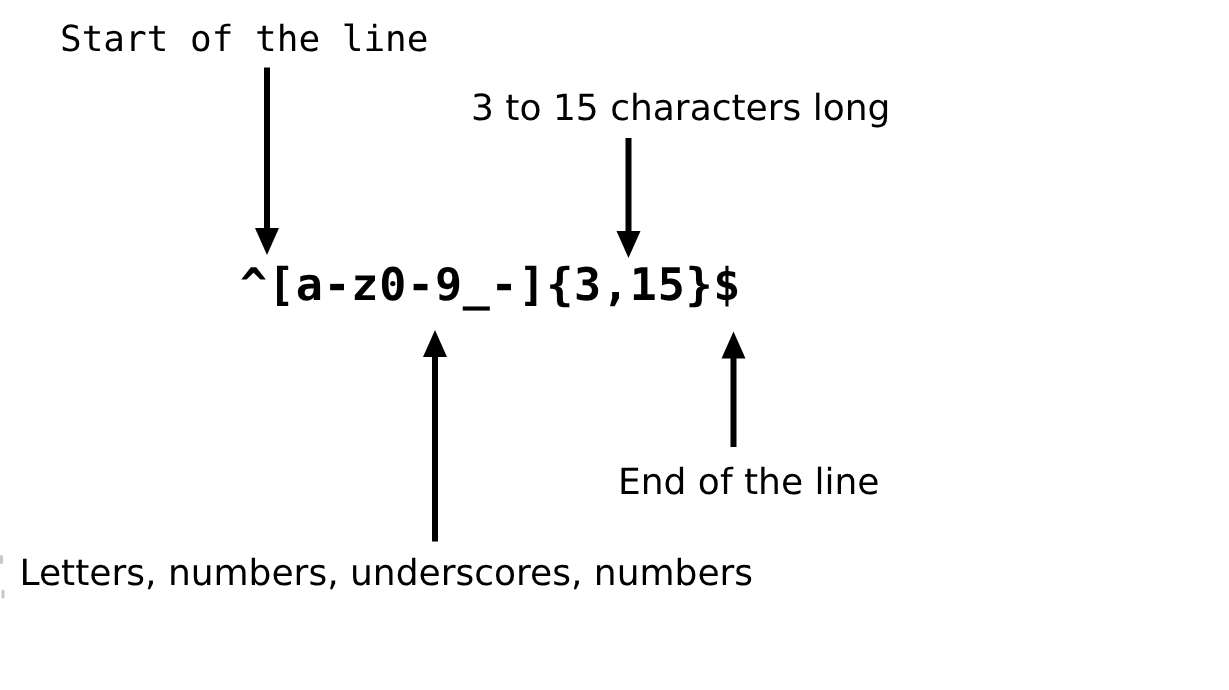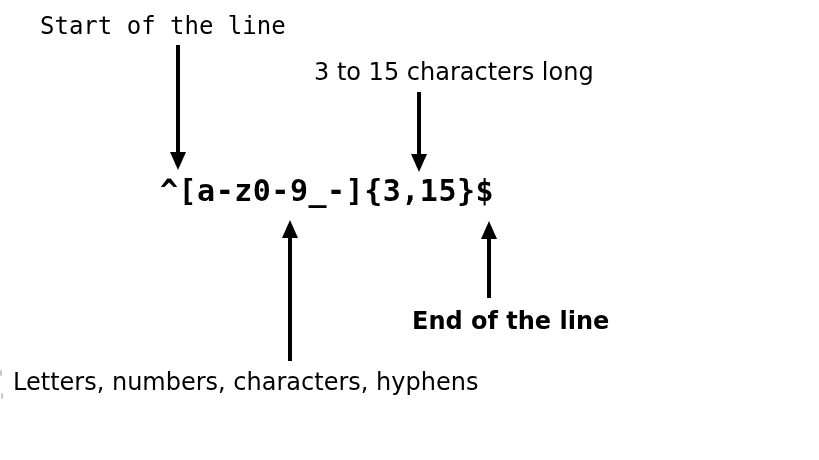--- a/index.html
+++ b/index.html
@@ -33,21 +33,21 @@
     font-family: "DejaVu Sans Mono", "Liberation Mono", monospace;
     font-weight: bold;
     font-size: 30px;
     line-height: 1;
     white-space: nowrap;
     letter-spacing: 0.5px;
     color: #000000;
   }
   .label-start   { left: 40px;  top: 13px; }
   .label-length  { left: 270px; top: 59px; margin-left: 44px; }
-  .label-end     { left: 412px; top: 308px; font-weight: bold; }
+  .label-end     { left: 412px; top: 308px; }
   .label-class   { left: 13px;  top: 369px; }
   svg.arrows {
     position: absolute;
     left: 0;
     top: 0;
     width: 819px;
     height: 460px;
   }
   .edge-artifact {
     position: absolute;
@@ -89,18 +89,18 @@
   </svg>
 
   <div class="label mono label-start">Start of the line</div>
 
   <div class="label label-length">3 to 15 characters long</div>
 
   <div class="regex">^[a-z0-9_-]{3,15}$</div>
 
   <div class="label label-end">End of the line</div>
 
-  <div class="label label-class">Letters, numbers, characters, hyphens</div>
+  <div class="label label-class">Letters, numbers, underscores, numbers</div>
 
   <div class="edge-artifact a1"></div>
   <div class="edge-artifact a2"></div>
 
 </div>
 
 </body></html>

